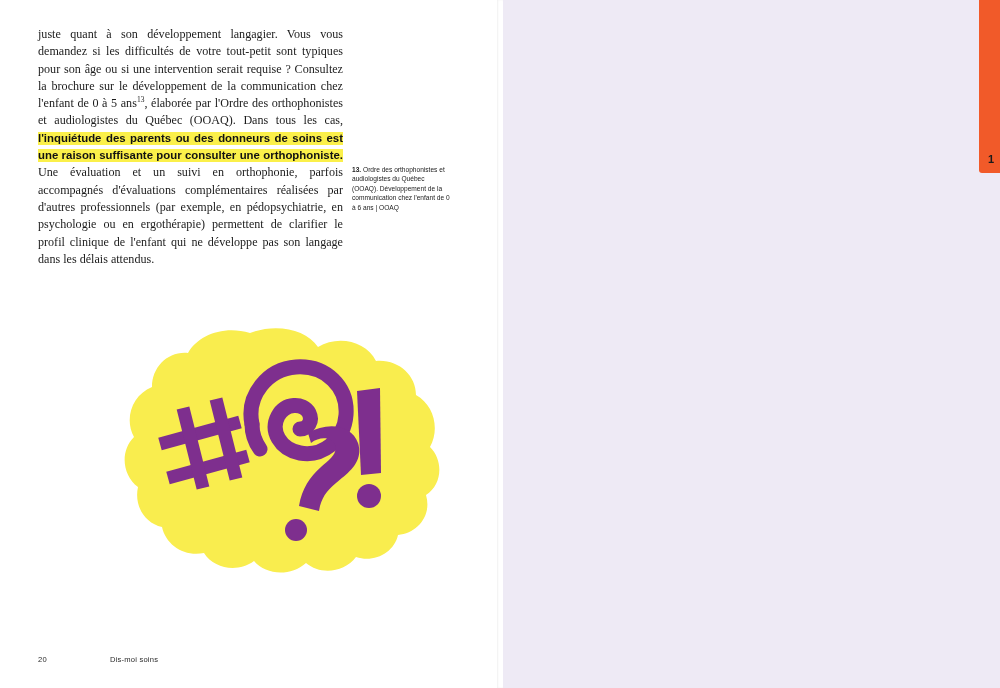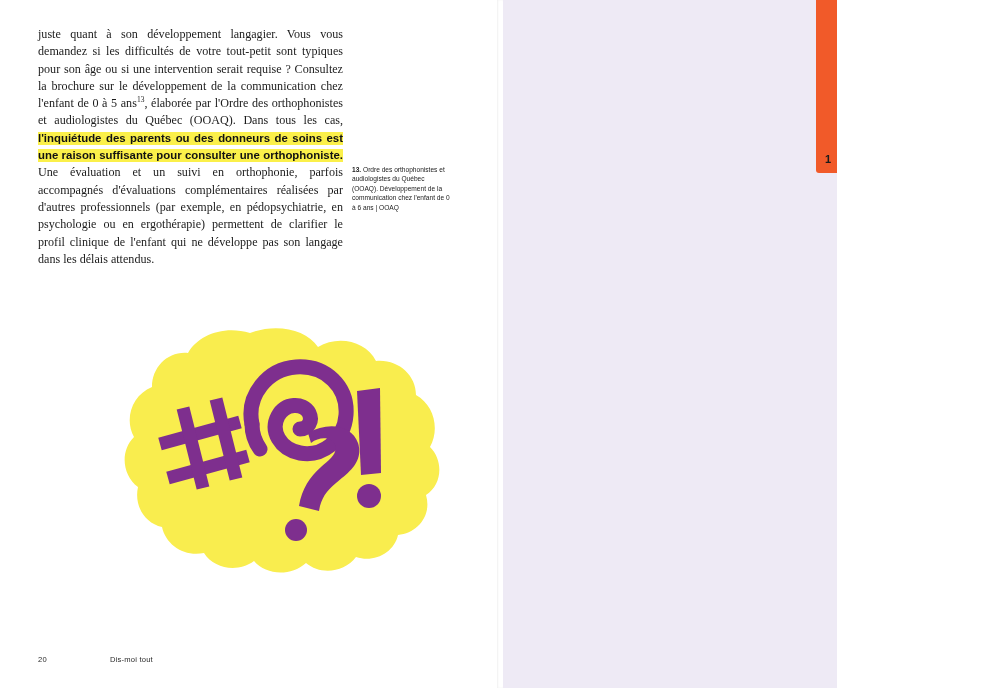--- a/index.html
+++ b/index.html
@@ -5,25 +5,24 @@
   html, body {
     margin: 0;
     padding: 0;
     background: #ffffff;
   }
   body {
     font-family: "Liberation Serif", serif;
   }
   .spread {
     position: relative;
-    width: 812px;
+    width: 1000px;
     height: 688px;
     overflow: hidden;
     background: #eab308;
-    padding-left: 25px;
   }
 
   
   .page-left {
     position: absolute;
     left: 0; top: 0;
     width: 497px; height: 688px;
     background: #ffffff;
   }
   .gutter {
@@ -192,21 +191,21 @@
         </g>
 
         <g fill="#7e2f8e">
           <path d="M 257 66 L 280 63 L 281 148 L 261 150 Z"></path>
           <circle cx="269" cy="171" r="12"></circle>
         </g>
       </svg>
     </div>
 
     <div class="footer footer-left-num">20</div>
-    <div class="footer footer-left-txt">Dis-moi tout</div>
+    <div class="footer footer-left-txt">Dis-moi soins</div>
   </div>
 
   <div class="gutter"></div>
 
   <div class="page-right">
 
     
 
     
 

